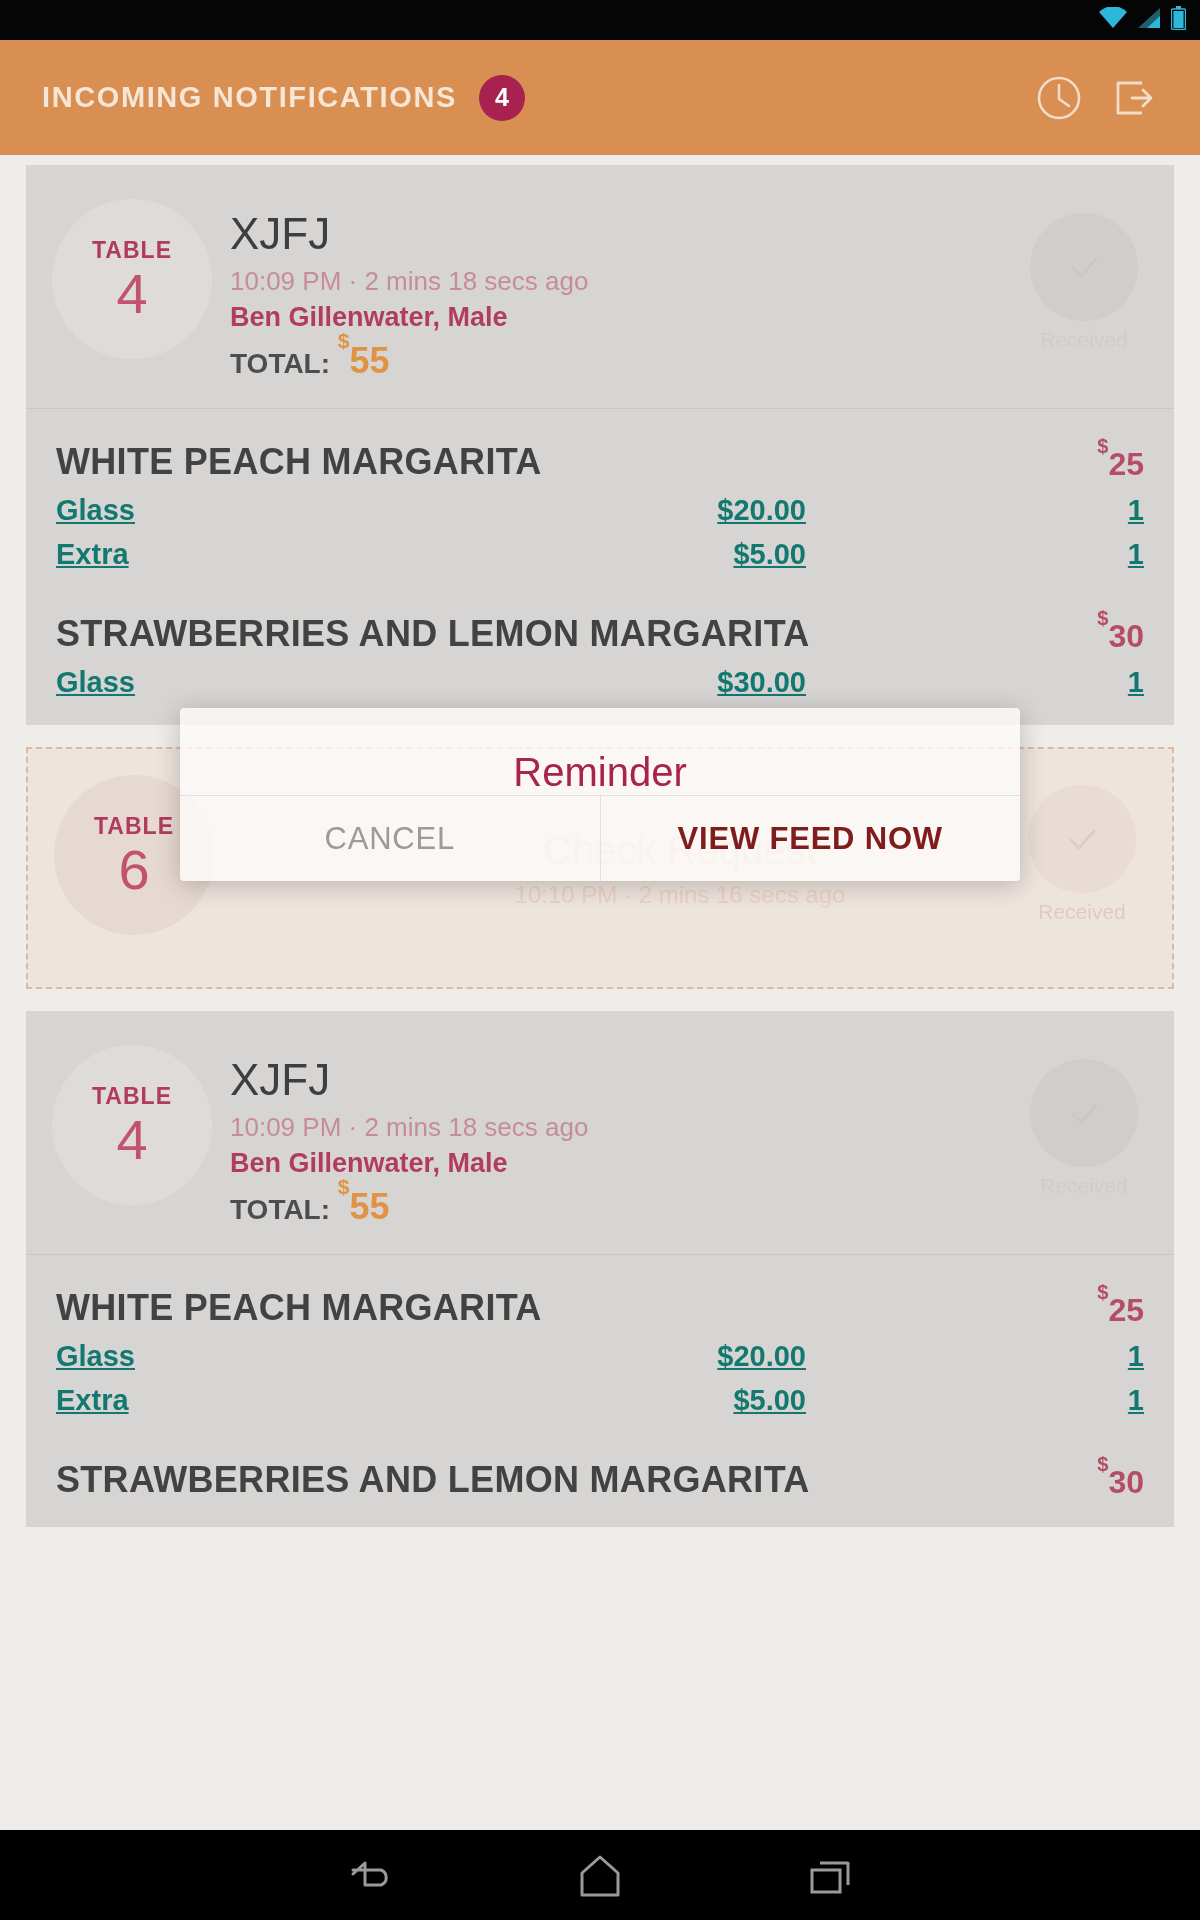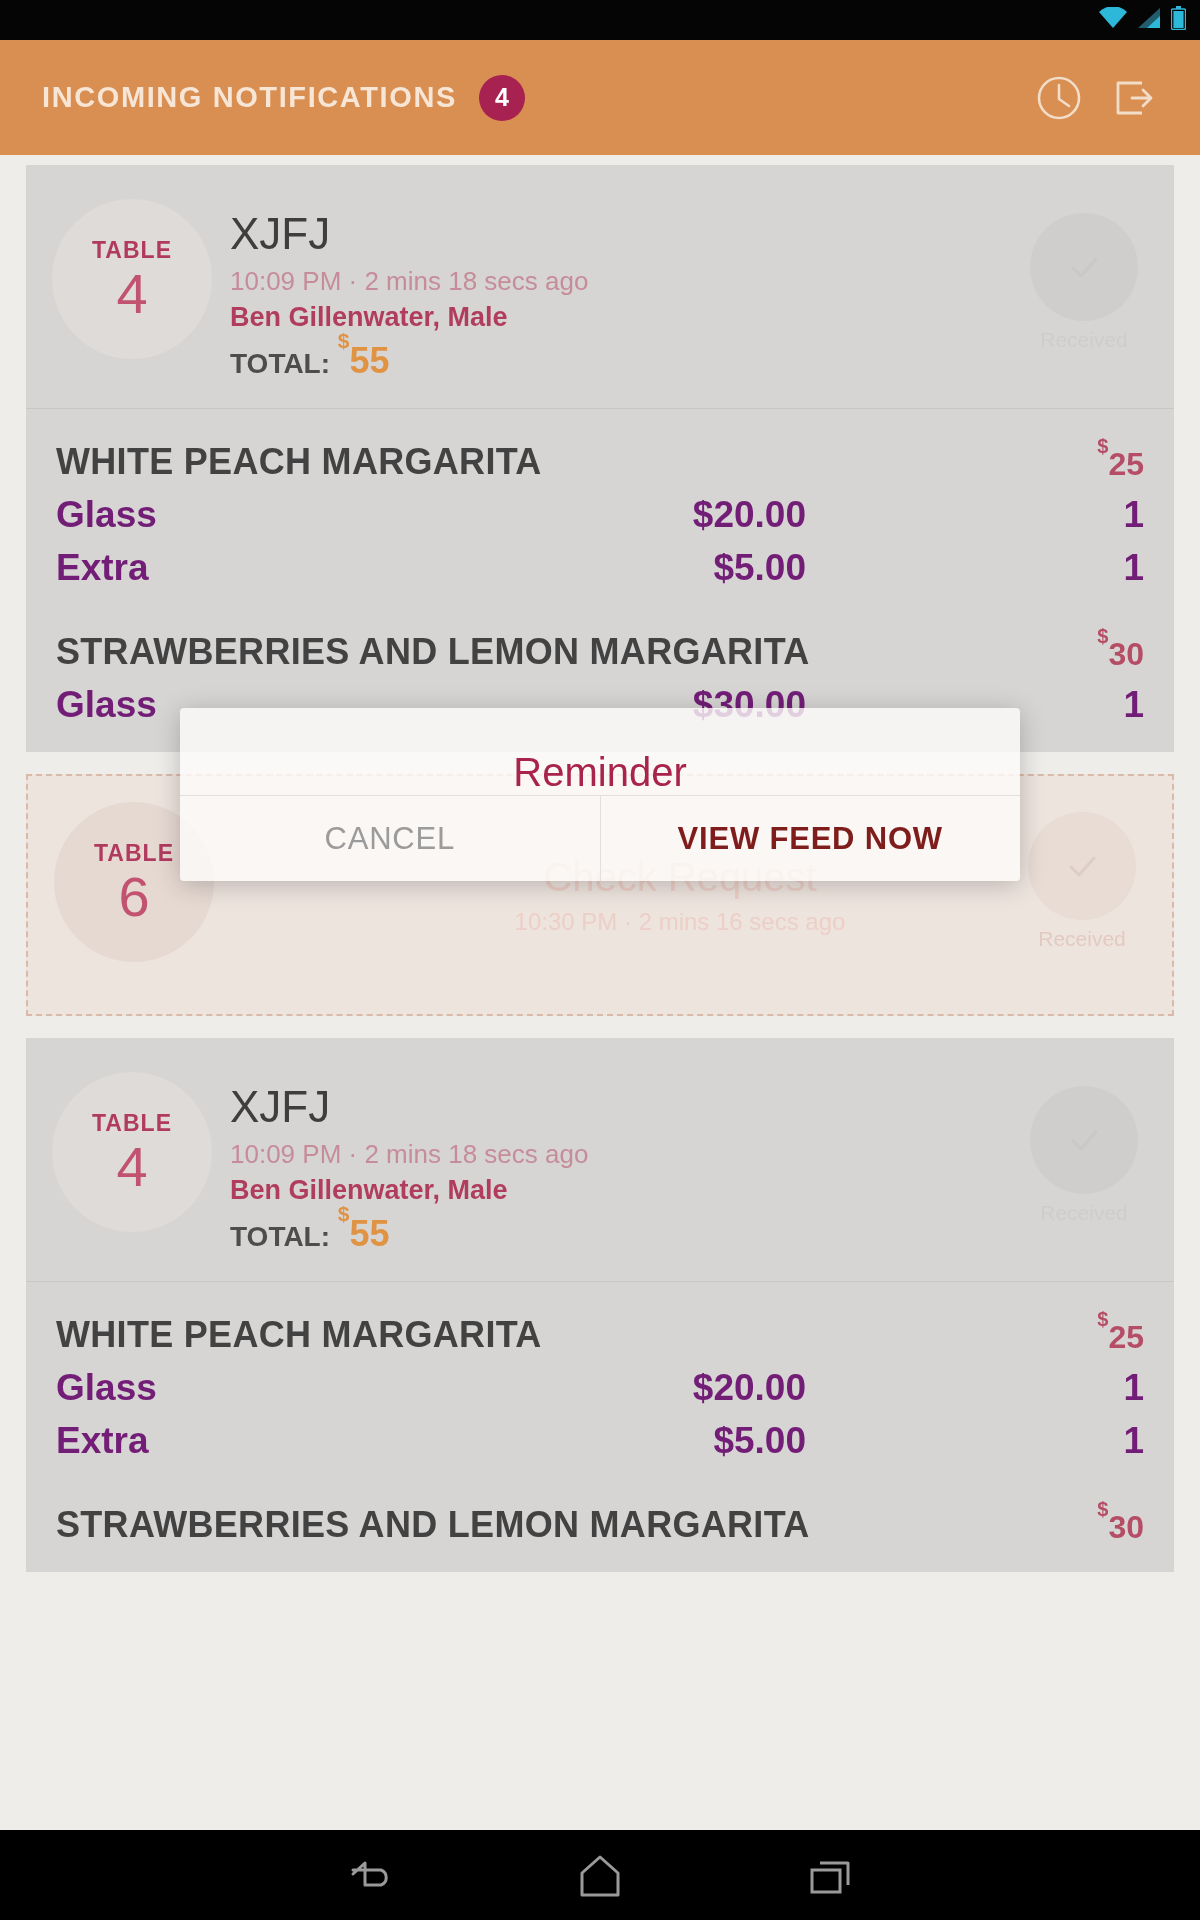--- a/index.html
+++ b/index.html
@@ -105,22 +105,22 @@
   .items{ padding:18px 30px 26px 30px; }
   .item-title-row{
     display:flex; align-items:baseline; justify-content:space-between;
     margin-top:14px;
   }
   .item-name{ font-size:36px; font-weight:700; color:#3f3f3f; letter-spacing:.3px; }
   .item-price{ font-size:32px; font-weight:700; color:#b34a62; }
   .item-price sup{ font-size:20px; position:relative; top:-10px; }
   .opt-row{
     display:flex; align-items:baseline;
-    margin-top:11px; color:#701a75;
-    font-size:37px; font-weight:700;
+    margin-top:11px; color:#0f766e;
+    font-size:29px; font-weight:700;text-decoration:underline;
   }
   .opt-name{ width:420px; }
   .opt-price{ width:330px; text-align:right; }
   .opt-qty{ flex:1; text-align:right; }
 
   
   .card.check{
     background:#eee4de;
     border:2px dashed #d9b9a8;
     padding-bottom:26px;
@@ -281,21 +281,21 @@
   </div>
 
   <div class="card check" style="margin-top:22px">
     <div class="check-head">
       <div class="table-circle check-circle">
         <span class="table-word">TABLE</span>
         <span class="table-num">6</span>
       </div>
       <div class="check-body">
         <div class="check-title">Check Request</div>
-        <div class="check-sub">10:30 PM · 2 mins 16 secs ago</div>
+        <div class="check-sub">10:10 PM · 2 mins 16 secs ago</div>
       </div>
       <div class="recv check-recv">
         <div class="recv-circle">
           <svg width="48" height="48" viewBox="0 0 48 48">
               <path d="M13 25 L21 33 L36 16" fill="none" stroke="#ddcdc5" stroke-width="3" stroke-linecap="round" stroke-linejoin="round"></path>
             </svg>
         </div>
         <div class="recv-label">Received</div>
       </div>
     </div>

